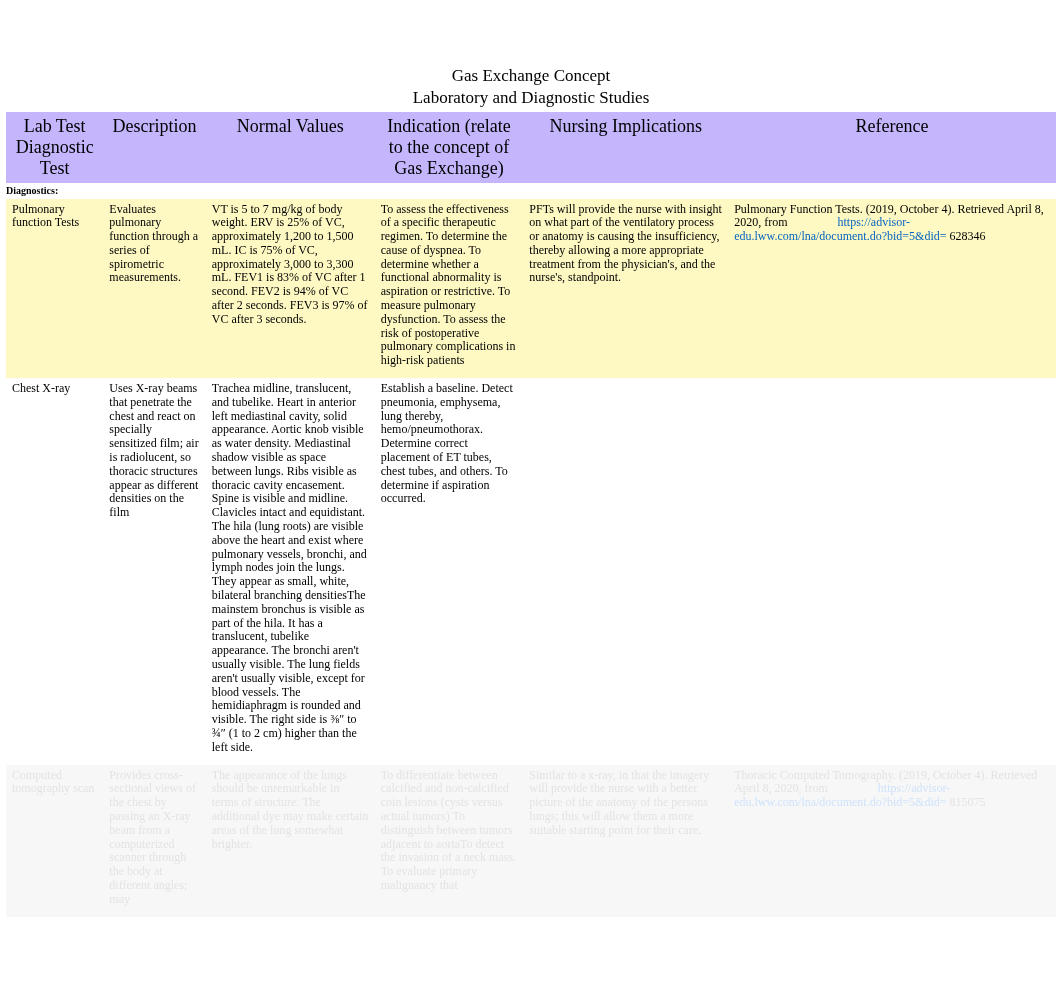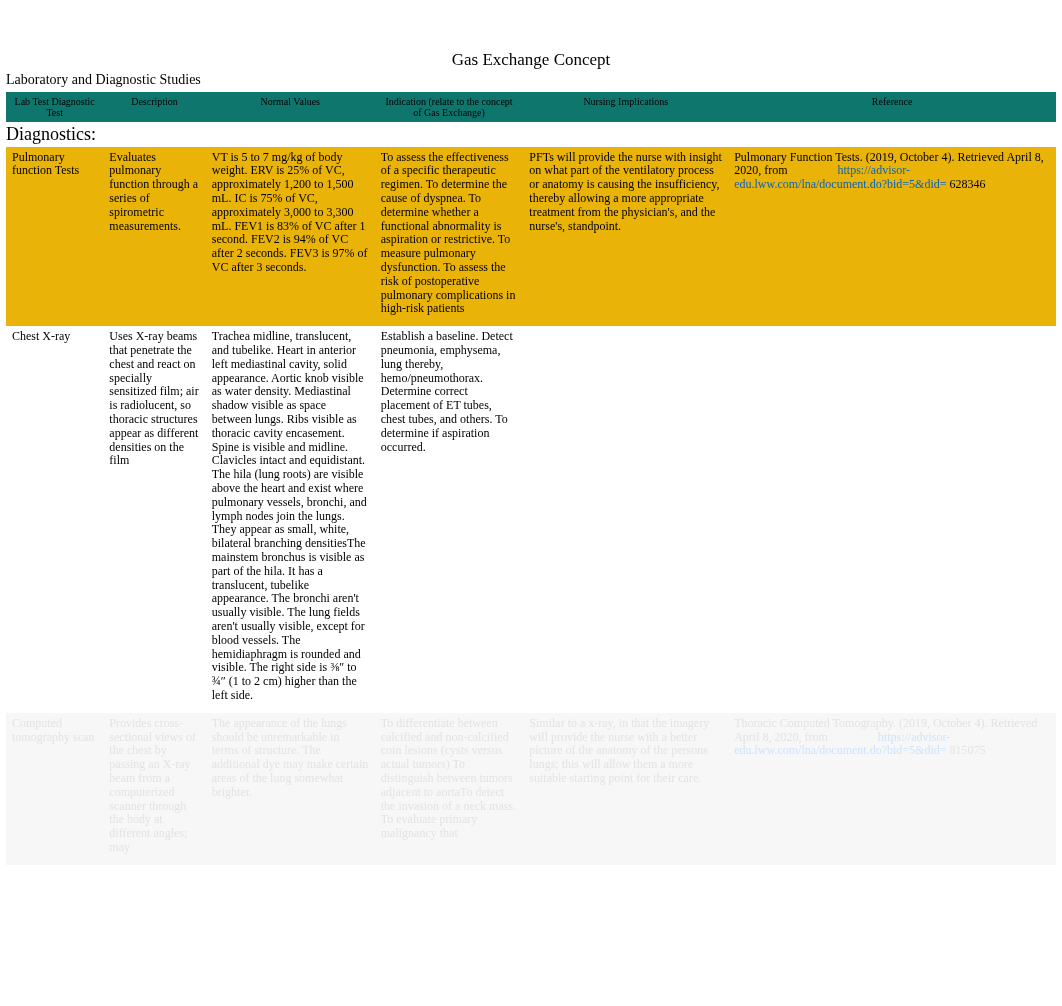--- a/index.html
+++ b/index.html
@@ -4,42 +4,43 @@
 <style>
   html, body {
     margin: 0;
     padding: 0;
     font-family: "Times New Roman", Times, serif;
     background: #fff;
     color: #000;
     width: 1062px;
   }
   .wrap {
-    padding: 12px 6px 30px 6px;
+    padding: 28px 6px 30px 6px;
     box-sizing: border-box;
   }
   .title {
     text-align: center;
     font-size: 17px;
     margin-top: 38px;
     margin-bottom: 2px;
   }
   .subtitle {
-    font-size: 14px;
+    text-align: center;
+    font-size: 17px;
     margin-bottom: 4px;
   }
   table {
     border-collapse: collapse;
     width: 100%;
     table-layout: fixed;
   }
   thead th {
-    background: #0f766e;
+    background: #c4b5fd;
     font-weight: 400;
-    font-size: 10px;
+    font-size: 18px;
     padding: 4px 6px 4px 6px;
     vertical-align: top;
     border: none;
     text-align: center;
   }
   col.c1 { width: 95px; }
   col.c2 { width: 100px; }
   col.c3 { width: 165px; }
   col.c4 { width: 145px; }
   col.c5 { width: 200px; }
@@ -47,32 +48,32 @@
 
   tbody td {
     font-size: 12px;
     line-height: 1.15;
     padding: 4px 6px 10px 6px;
     vertical-align: top;
     border: none;
     word-wrap: break-word;
   }
   .section-row td {
-    font-size: 18px;
-    font-weight: 400;
+    font-size: 10px;
+    font-weight: 700;
     padding: 2px 2px 2px 0px;
   }
   .faded td {
     color: #e3e3e3;
   }
   .faded a, .faded .link {
     color: #cfe3fb;
   }
   .zebra td {
-    background: #eab308;
+    background: #fef9c3;
   }
   .faded.zebra td {
     background: #f7f7f7;
     color: #e3e3e3;
   }
   .link {
     color: #0563c1;
     margin-left: 47px;
   }
 </style>

